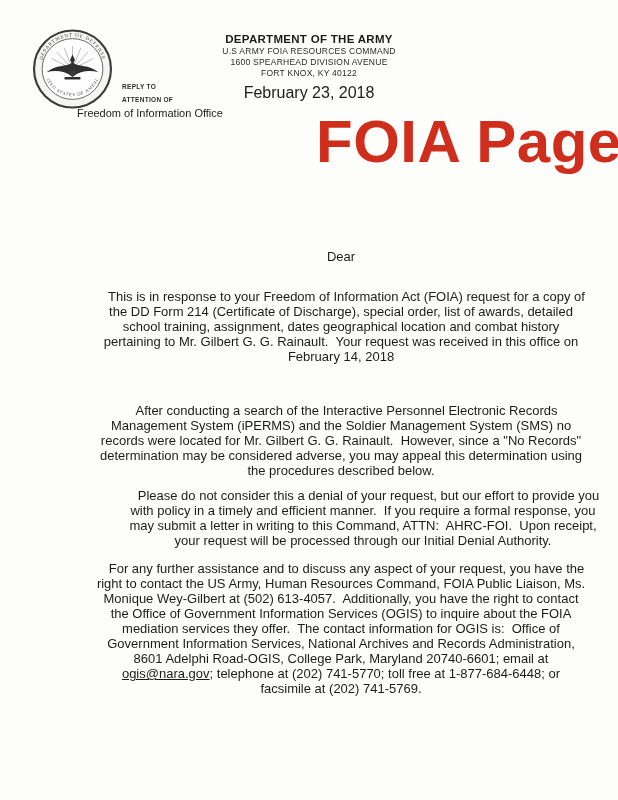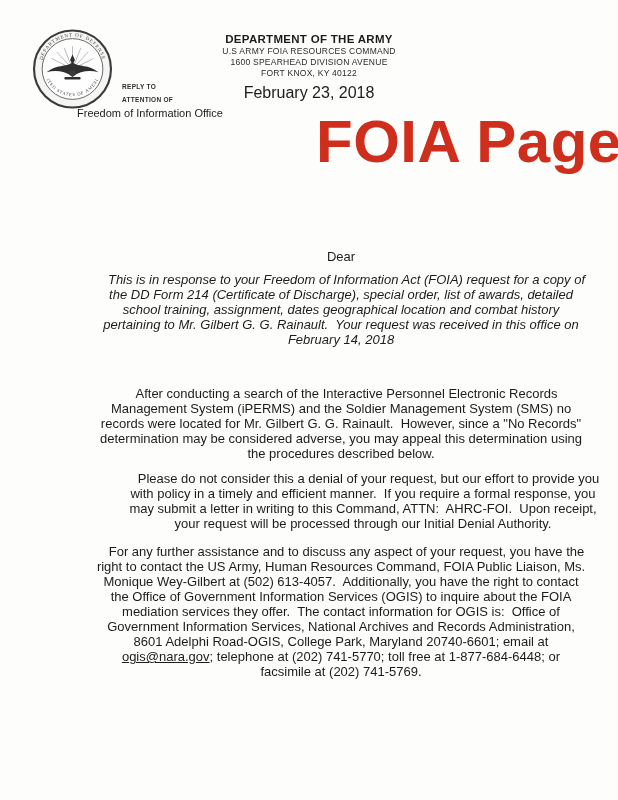--- a/index.html
+++ b/index.html
@@ -93,21 +93,21 @@
     text-align: center;
   }
   .letter-body .salutation {
     white-space: pre-wrap;
   }
   .letter-body p {
     margin: 0;
     white-space: pre-wrap;
     text-indent: 11px;
   }
-  .letter-body .p1 { margin-top: 8px; font-style: italic; }
+  .letter-body .p1 { margin-top: 25px; }
   .letter-body .p2 { margin-top: 39px; }
   .letter-body .p3 { margin-top: 10px; margin-left: 44px; }
   .letter-body .p4 { margin-top: 13px; }
   .email-link {
     text-decoration: underline;
     color: #1c1c1c;
   }
 </style>
 </head>
 <body>

